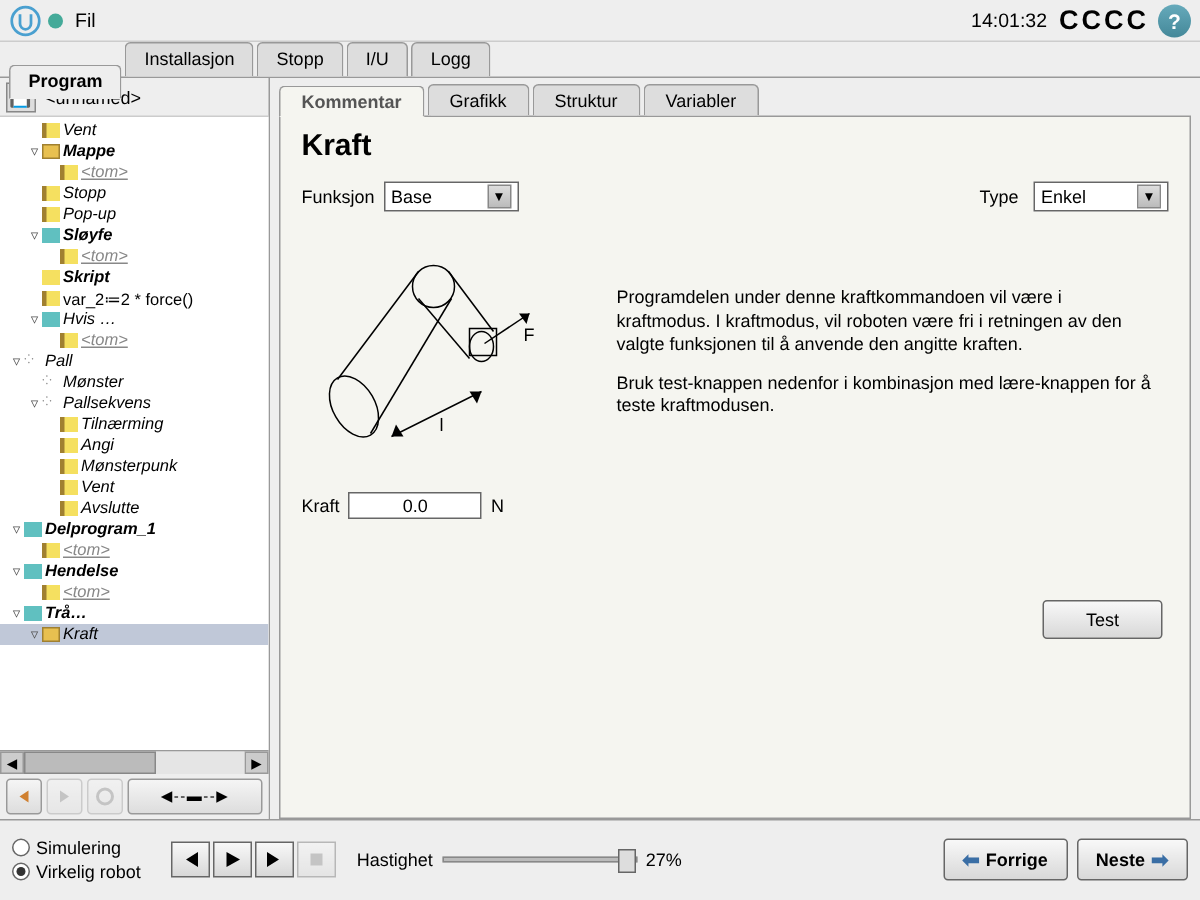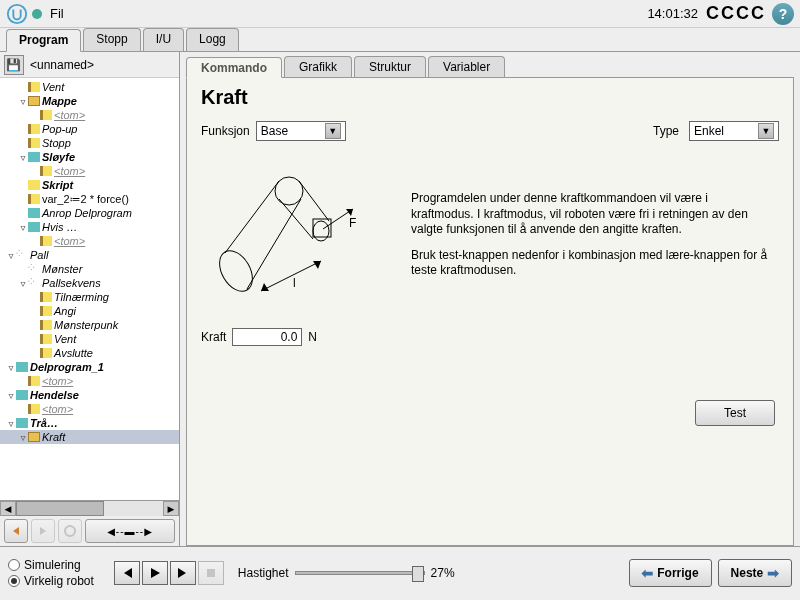--- a/index.html
+++ b/index.html
@@ -9,21 +9,21 @@
 .titlebar .logo { width: 22px; height: 22px; margin-right: 4px; }
 .titlebar .status-dot { width: 10px; height: 10px; border-radius: 50%; background: #4a9; margin-right: 8px; }
 .titlebar .fil { font-size: 13px; }
 .titlebar .spacer { flex: 1; }
 .titlebar .time { font-size: 13px; margin-right: 8px; }
 .titlebar .cccc { font-size: 18px; font-weight: bold; letter-spacing: 2px; margin-right: 6px; }
 .titlebar .help { width: 22px; height: 22px; border-radius: 50%; background: linear-gradient(#6ab,#489); color: #fff; text-align: center; line-height: 22px; font-weight: bold; font-size: 14px; }
 
 .maintabs { height: 24px; background: #eeeeee; display: flex; padding-left: 6px; border-bottom: 1px solid #999; }
 .maintabs .tab { padding: 3px 12px; border: 1px solid #999; border-bottom: none; background: #ddd; margin-right: 2px; border-radius: 4px 4px 0 0; cursor: pointer; font-size: 12px; }
-.maintabs .tab.active { background: #eeeeee; font-weight: bold; position: relative; top: 1px; border-bottom: 1px solid #eeeeee; }
+.maintabs .tab.active { background: #eeeeee; font-weight: bold; position: relative; top: 15px; border-bottom: 1px solid #eeeeee; }
 
 .content { display: flex; height: 494px; }
 
 .left { width: 180px; border-right: 1px solid #999; display: flex; flex-direction: column; }
 .left .header { height: 26px; display: flex; align-items: center; padding: 2px 4px; border-bottom: 1px solid #ccc; }
 .left .header .disk { width: 20px; height: 20px; border: 1px solid #888; background: #ddd; display: flex; align-items: center; justify-content: center; font-size: 12px; }
 .left .header .name { margin-left: 6px; }
 .left .tree { flex: 1; overflow: auto; background: #fff; font-size: 11px; padding: 2px 0; }
 .tree .row { display: flex; align-items: center; padding: 0 2px; white-space: nowrap; height: 14px; cursor: pointer; }
 .tree .row.sel { background: #c0c8d8; }
@@ -62,21 +62,21 @@
 .dropdown { height: 20px; border: 1px solid #666; background: #fff; display: flex; align-items: center; padding: 0 4px; }
 .dropdown .dval { flex: 1; }
 .dropdown .darr { width: 16px; height: 16px; background: linear-gradient(#ddd,#bbb); border: 1px solid #888; text-align: center; font-size: 9px; line-height: 14px; margin-left: 4px; }
 
 .midarea { display: flex; margin-top: 20px; }
 .diagram { width: 200px; height: 160px; }
 .desc { flex: 1; padding: 30px 10px 0 10px; line-height: 1.3; font-size: 12px; }
 .desc p { margin-bottom: 10px; }
 
 .kraftin { display: flex; align-items: center; margin-top: 4px; }
-.kraftin input { width: 70px; height: 18px; text-align: right; border: 1px solid #666; padding: 0 4px; font-size: 12px; background: #fff; }
+.kraftin input { width: 89px; height: 18px; text-align: center; border: 1px solid #666; padding: 0 4px; font-size: 12px; background: #fff; }
 
 .testbtn { position: absolute; right: 18px; top: 322px; width: 80px; height: 26px; border: 1px solid #666; background: linear-gradient(#f8f8f8,#d8d8d8); border-radius: 3px; cursor: pointer; font-size: 12px; }
 
 .footer { height: 52px; background: #eeeeee; border-top: 1px solid #999; display: flex; align-items: center; padding: 0 8px; }
 .footer .radios { display: flex; flex-direction: column; gap: 2px; font-size: 12px; }
 .footer .radios .r { display: flex; align-items: center; gap: 4px; }
 .footer .radios .rdot { width: 12px; height: 12px; border: 1px solid #666; border-radius: 50%; background: #fff; }
 .footer .radios .rdot.on::after { content: ""; display: block; width: 6px; height: 6px; background: #333; border-radius: 50%; margin: 2px; }
 
 .footer .playback { display: flex; gap: 2px; margin-left: 20px; }
@@ -102,20 +102,21 @@
   <span class="status-dot"></span>
   <span class="fil">Fil</span>
   <span class="spacer"></span>
   <span class="time">14:01:32</span>
   <span class="cccc">CCCC</span>
   <span class="help">?</span>
 </div>
 
 <div class="maintabs">
   <div class="tab active">Program</div>
+  <div class="tab">Installasjon</div>
   <div class="tab">Stopp</div>
   <div class="tab">I/U</div>
   <div class="tab">Logg</div>
 </div>
 
 <div class="content">
   <div class="left">
     <div class="header">
       <div class="disk">💾</div>
       <span class="name">&lt;unnamed&gt;</span>
@@ -136,27 +137,27 @@
         <div class="row">
           <span class="ind" style="width: 28px;"></span>
           <span class="exp"></span>
           <span class="ic y"></span>
           <span class="lbl gray">&lt;tom&gt;</span>
         </div>
         <div class="row">
           <span class="ind" style="width: 16px;"></span>
           <span class="exp"></span>
           <span class="ic y"></span>
+          <span class="lbl italic">Stopp</span>
+        </div>
+        <div class="row">
+          <span class="ind" style="width: 16px;"></span>
+          <span class="exp"></span>
+          <span class="ic y"></span>
           <span class="lbl italic">Pop-up</span>
-        </div>
-        <div class="row">
-          <span class="ind" style="width: 16px;"></span>
-          <span class="exp"></span>
-          <span class="ic y"></span>
-          <span class="lbl italic">Stopp</span>
         </div>
         <div class="row">
           <span class="ind" style="width: 16px;"></span>
           <span class="exp">▿</span>
           <span class="ic cyan"></span>
           <span class="lbl bold">Sløyfe</span>
         </div>
         <div class="row">
           <span class="ind" style="width: 28px;"></span>
           <span class="exp"></span>
@@ -167,26 +168,20 @@
           <span class="ind" style="width: 16px;"></span>
           <span class="exp"></span>
           <span class="ic cmd"></span>
           <span class="lbl bold">Skript</span>
         </div>
         <div class="row">
           <span class="ind" style="width: 16px;"></span>
           <span class="exp"></span>
           <span class="ic y"></span>
           <span class="lbl ">var_2≔2 * force()</span>
-        </div>
-        <div class="row">
-          <span class="ind" style="width: 16px;"></span>
-          <span class="exp"></span>
-          <span class="ic cyan"></span>
-          <span class="lbl italic">Anrop Delprogram</span>
         </div>
         <div class="row">
           <span class="ind" style="width: 16px;"></span>
           <span class="exp">▿</span>
           <span class="ic cyan"></span>
           <span class="lbl italic">Hvis …</span>
         </div>
         <div class="row">
           <span class="ind" style="width: 28px;"></span>
           <span class="exp"></span>
@@ -300,21 +295,21 @@
           <svg width="14" height="14" viewBox="0 0 14 14">
             <circle cx="7" cy="7" r="5" fill="none" stroke="#888" stroke-width="2"></circle>
           </svg>
         </div>
       <div class="slide">◀--▬--▶</div>
     </div>
   </div>
 
   <div class="right">
     <div class="subtabs">
-      <div class="tab active">Kommando</div>
+      <div class="tab active">Kommentar</div>
       <div class="tab">Grafikk</div>
       <div class="tab">Struktur</div>
       <div class="tab">Variabler</div>
     </div>
     <div class="panel">
       <h2>Kraft</h2>
       <div class="formrow">
         <label>Funksjon</label>
         <div class="dropdown" style="width:90px">
           <span class="dval">Base</span>

